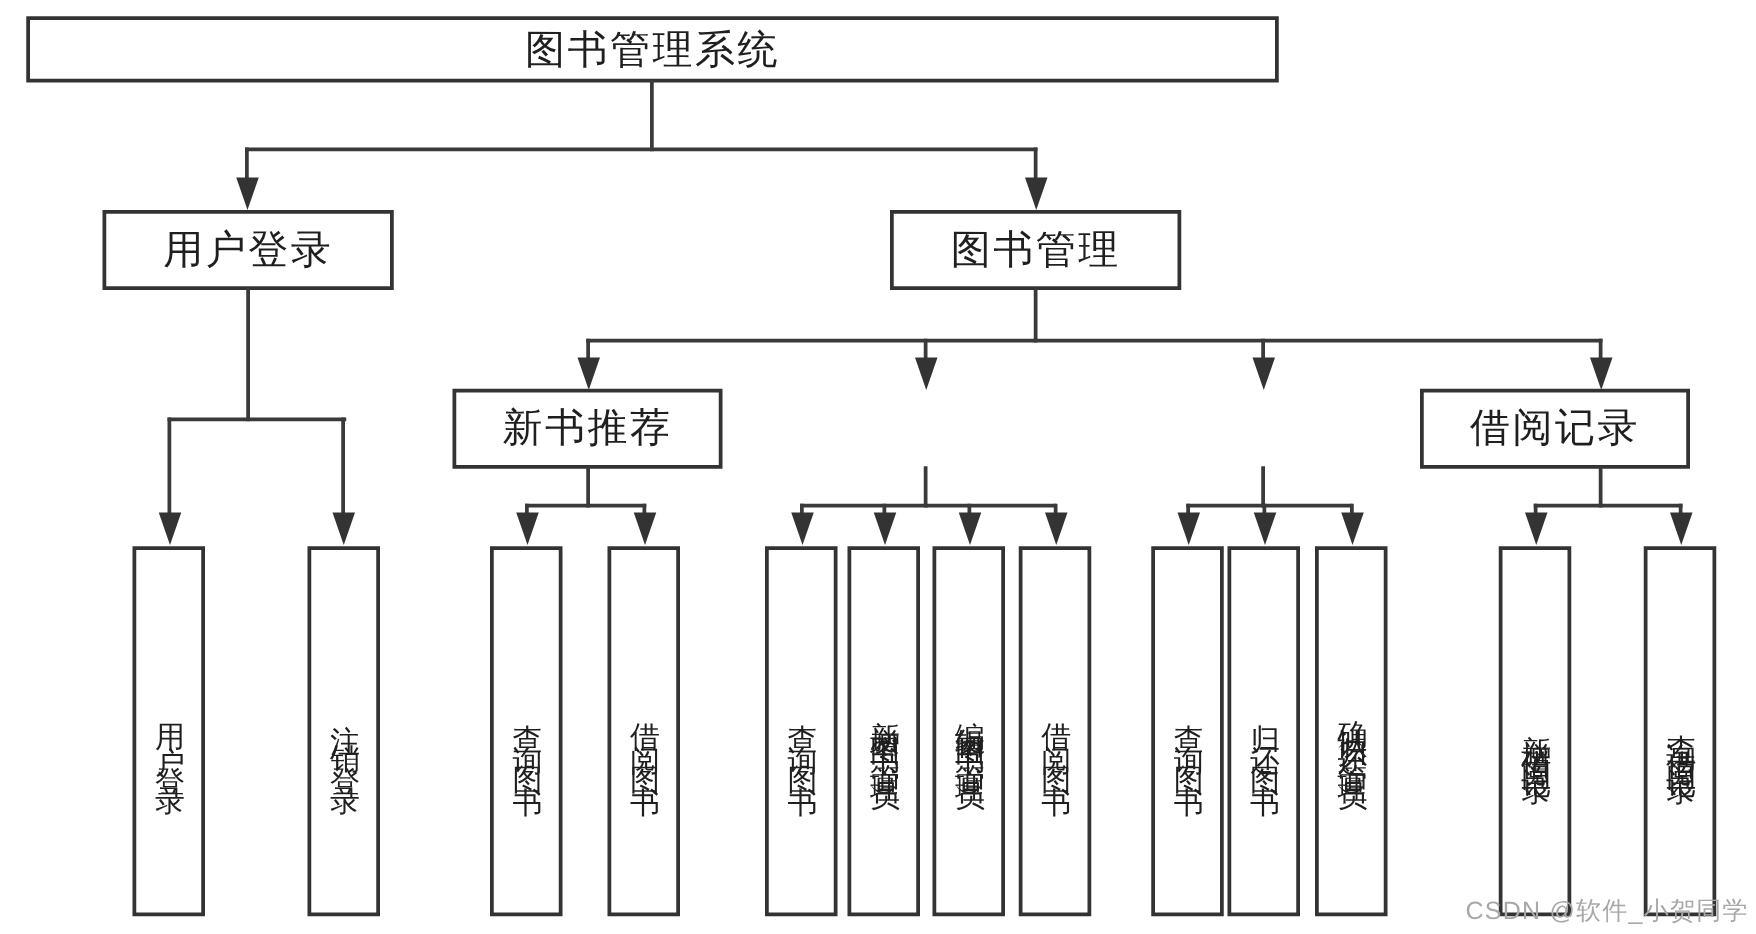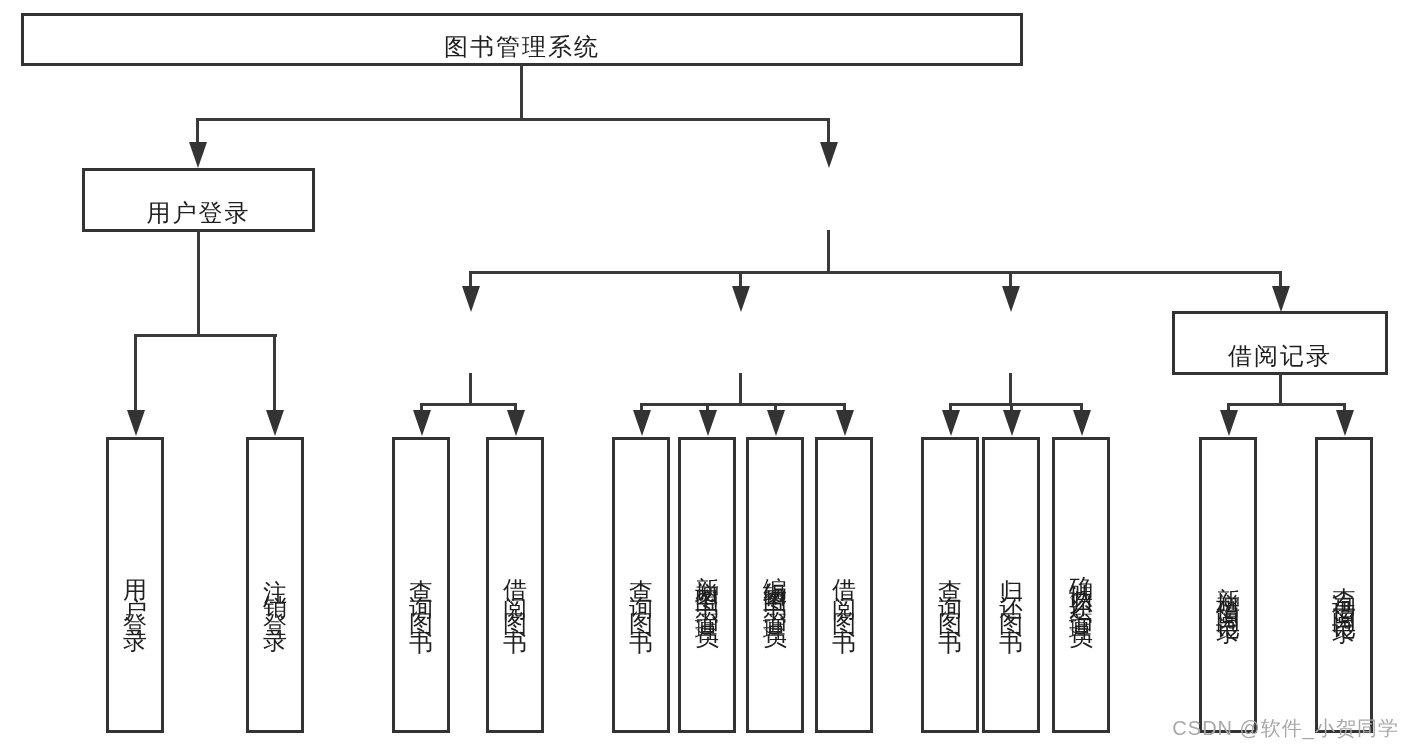--- a/index.html
+++ b/index.html
@@ -7,21 +7,21 @@
   .canvas {
     position:relative; width:1405px; height:747px; background:#ffffff;
     font-family:"Liberation Sans","DejaVu Sans",sans-serif; overflow:hidden;
     color:#1f1f1f;
   }
   
   .box {
     position:absolute; border:3px solid #333333; background:#ffffff;
     display:flex; align-items:center; justify-content:center;
   }
-  .hbox { font-size:24px; letter-spacing:2px; white-space:nowrap;align-items:flex-end; }
+  .hbox { font-size:32px; letter-spacing:2px; white-space:nowrap; }
   .vbox { top:437px; width:58px; height:296px; }
   .vt { writing-mode:vertical-rl; text-orientation:mixed; font-size:24px; line-height:1.0; white-space:nowrap; }
   .vt-s { letter-spacing:17px; padding-top:17px; }
   .vt-m { letter-spacing:7px;  padding-top:7px; }
   .vt-l { letter-spacing:7px;  padding-top:7px; }
   
   .vl { position:absolute; width:3px;  background:#3a3a3a; }
   .hl { position:absolute; height:3px; background:#3a3a3a; }
   .ah { position:absolute; width:0; height:0;
         border-left:9px solid transparent; border-right:9px solid transparent;
@@ -44,40 +44,46 @@
   <div class="vl" style="left:520px;top:64px;height:57px"></div>
   <div class="hl" style="left:196px;top:118px;width:634px"></div>
   <div class="vl" style="left:196px;top:118px;height:26px"></div>
   <div class="ah" style="left:189px;top:142px"></div>
   <div class="vl" style="left:827px;top:118px;height:26px"></div>
   <div class="ah" style="left:820px;top:142px"></div>
 
   <div class="box hbox" style="left:82px;top:168px;width:233px;height:64px">
     <span>用户登录</span>
   </div>
+  <div class="box hbox" style="left:712px;top:168px;width:233px;height:64px">
+    <span>图书管理</span>
+  </div>
 
   <div class="vl" style="left:197px;top:230px;height:107px"></div>
   <div class="hl" style="left:134px;top:334px;width:143px"></div>
   <div class="vl" style="left:134px;top:334px;height:78px"></div>
   <div class="ah" style="left:127px;top:410px"></div>
   <div class="vl" style="left:273px;top:334px;height:78px"></div>
   <div class="ah" style="left:266px;top:410px"></div>
 
   <div class="vl" style="left:827px;top:230px;height:44px"></div>
   <div class="hl" style="left:469px;top:271px;width:813px"></div>
   <div class="vl" style="left:469px;top:271px;height:17px"></div>
   <div class="ah" style="left:462px;top:286px"></div>
   <div class="vl" style="left:739px;top:271px;height:17px"></div>
   <div class="ah" style="left:732px;top:286px"></div>
   <div class="vl" style="left:1009px;top:271px;height:17px"></div>
   <div class="ah" style="left:1002px;top:286px"></div>
   <div class="vl" style="left:1279px;top:271px;height:17px"></div>
   <div class="ah" style="left:1272px;top:286px"></div>
 
-  <div class="box hbox" style="left:1172px;top:311px;width:216px;height:64px">
+  <div class="box hbox" style="left:362px;top:311px;width:216px;height:64px">
+    <span>新书推荐</span>
+  </div>
+  <div class="box hbox" style="left:1136px;top:311px;width:216px;height:64px">
     <span>借阅记录</span>
   </div>
 
   <div class="vl" style="left:469px;top:373px;height:33px"></div>
   <div class="hl" style="left:420px;top:403px;width:97px"></div>
   <div class="vl" style="left:420px;top:403px;height:10px"></div>
   <div class="ah" style="left:413px;top:410px"></div>
   <div class="vl" style="left:514px;top:403px;height:10px"></div>
   <div class="ah" style="left:507px;top:410px"></div>
 

